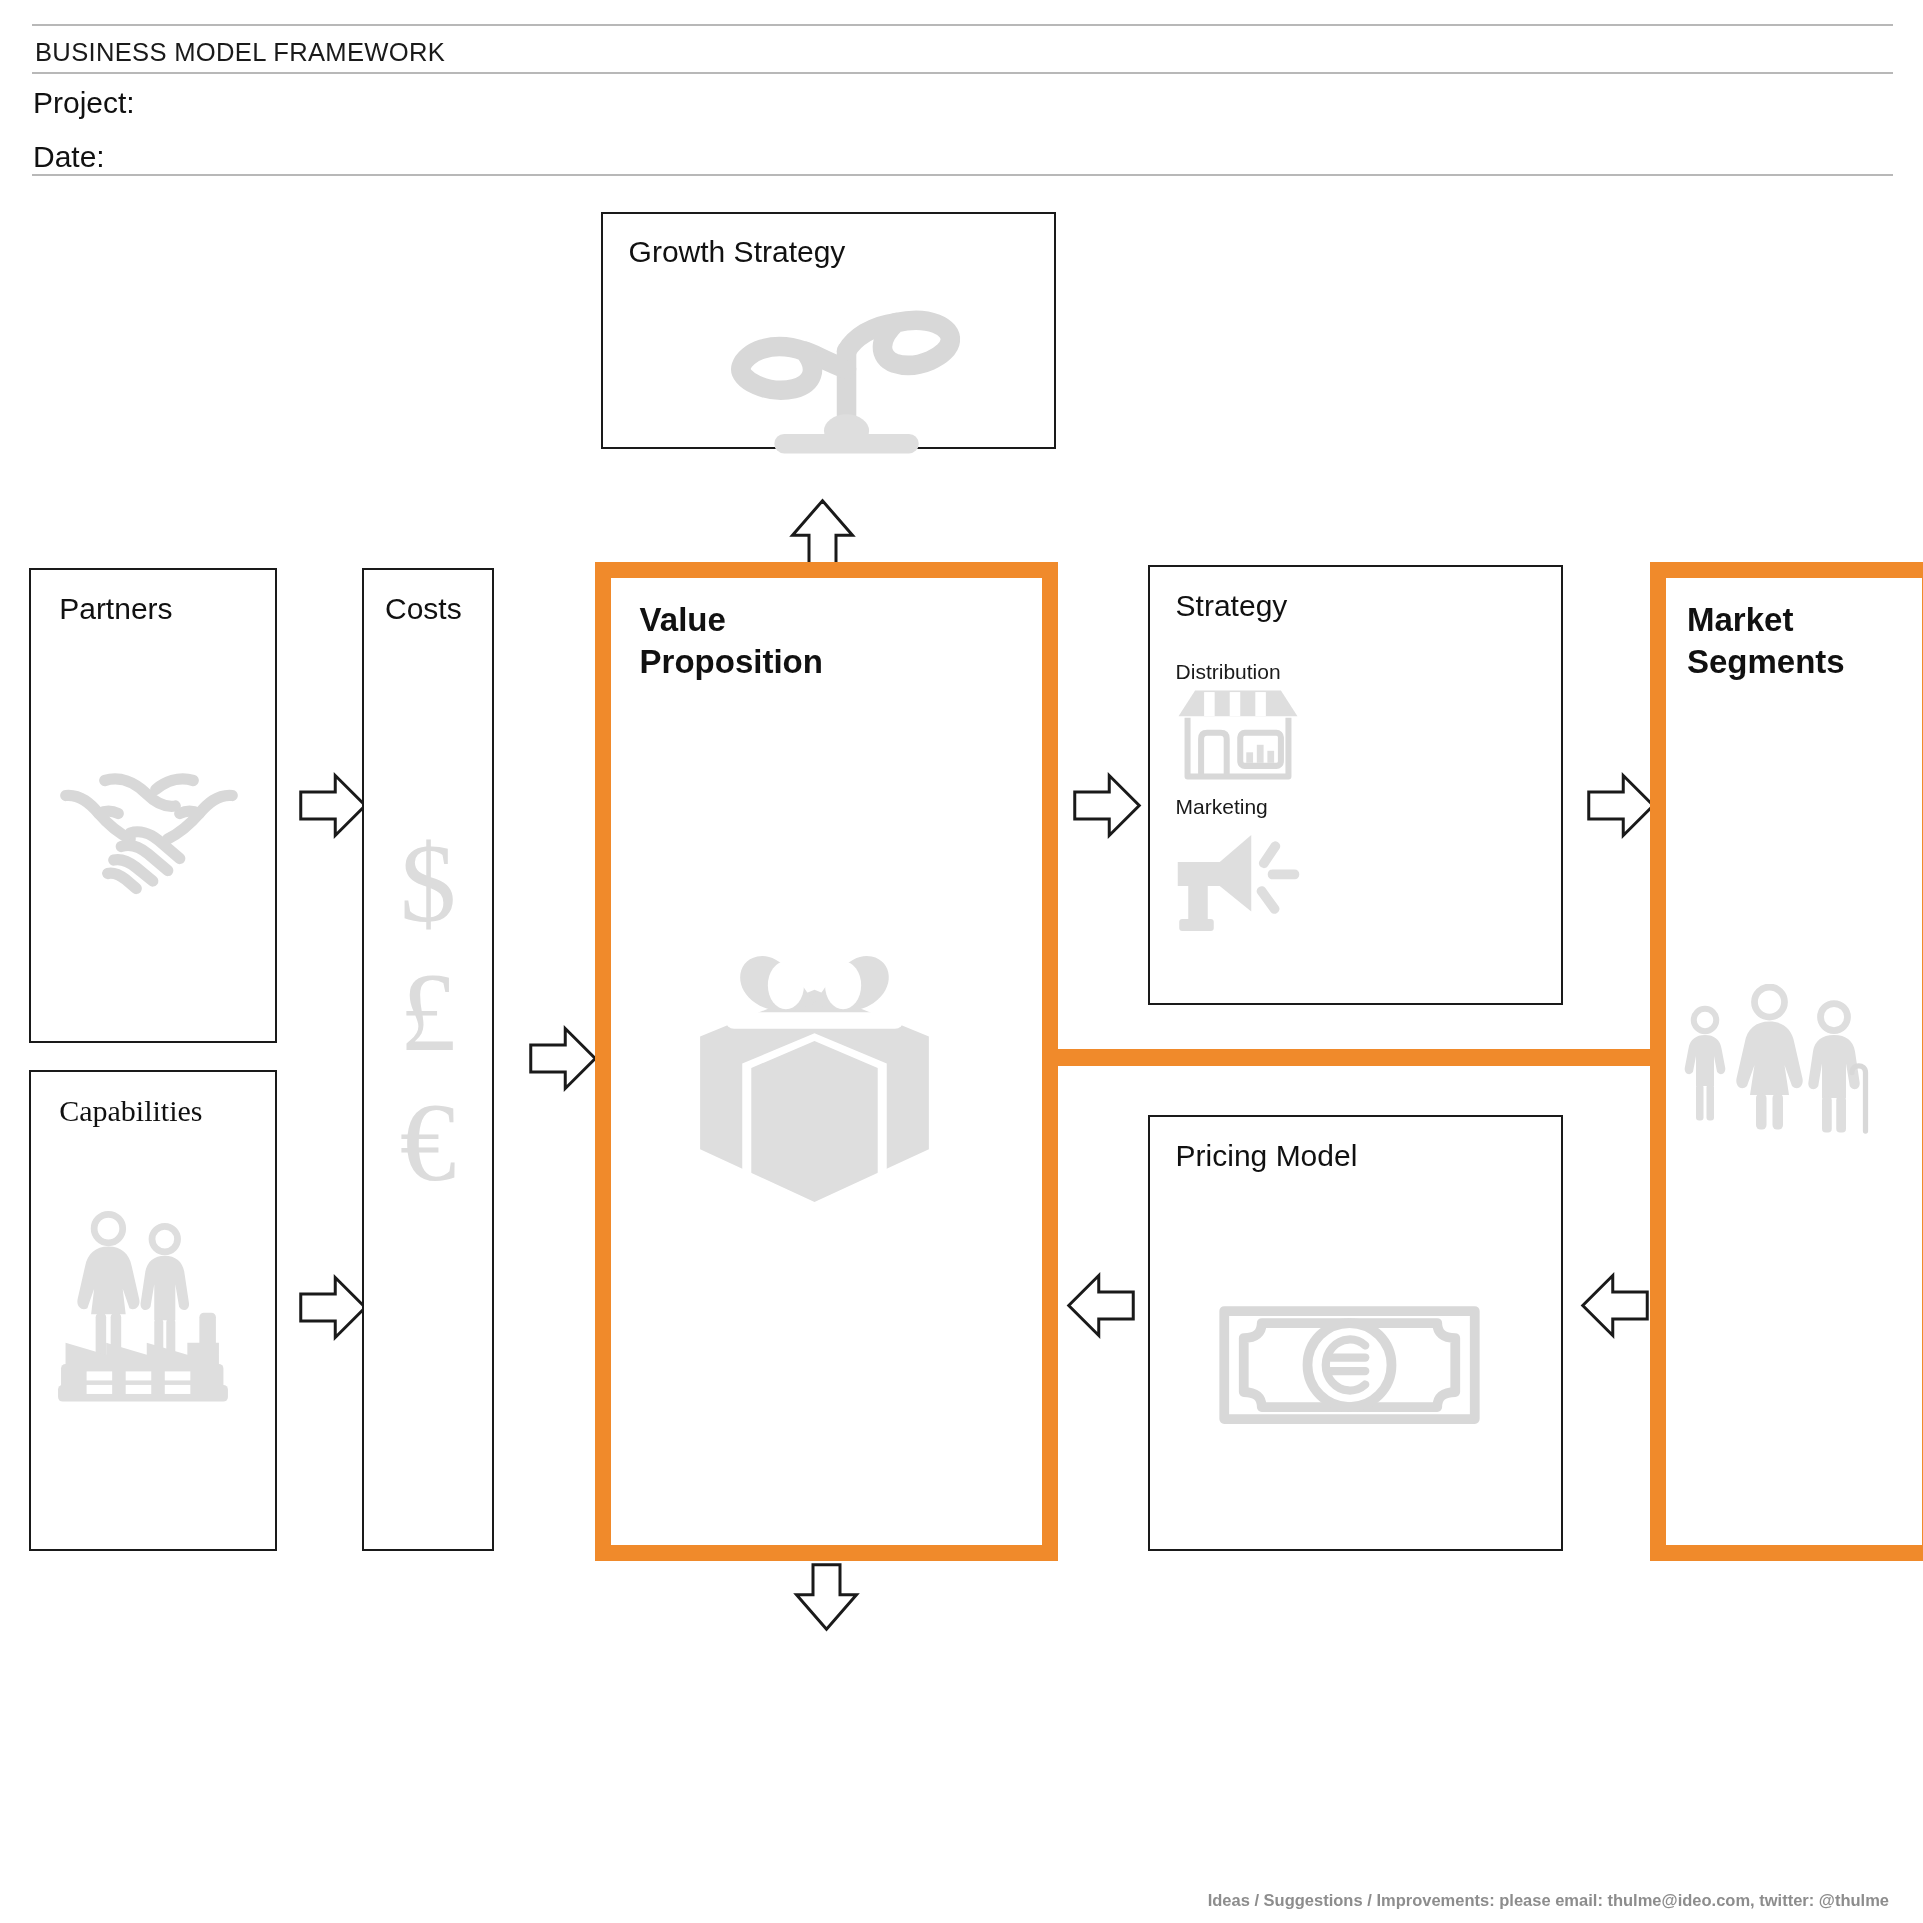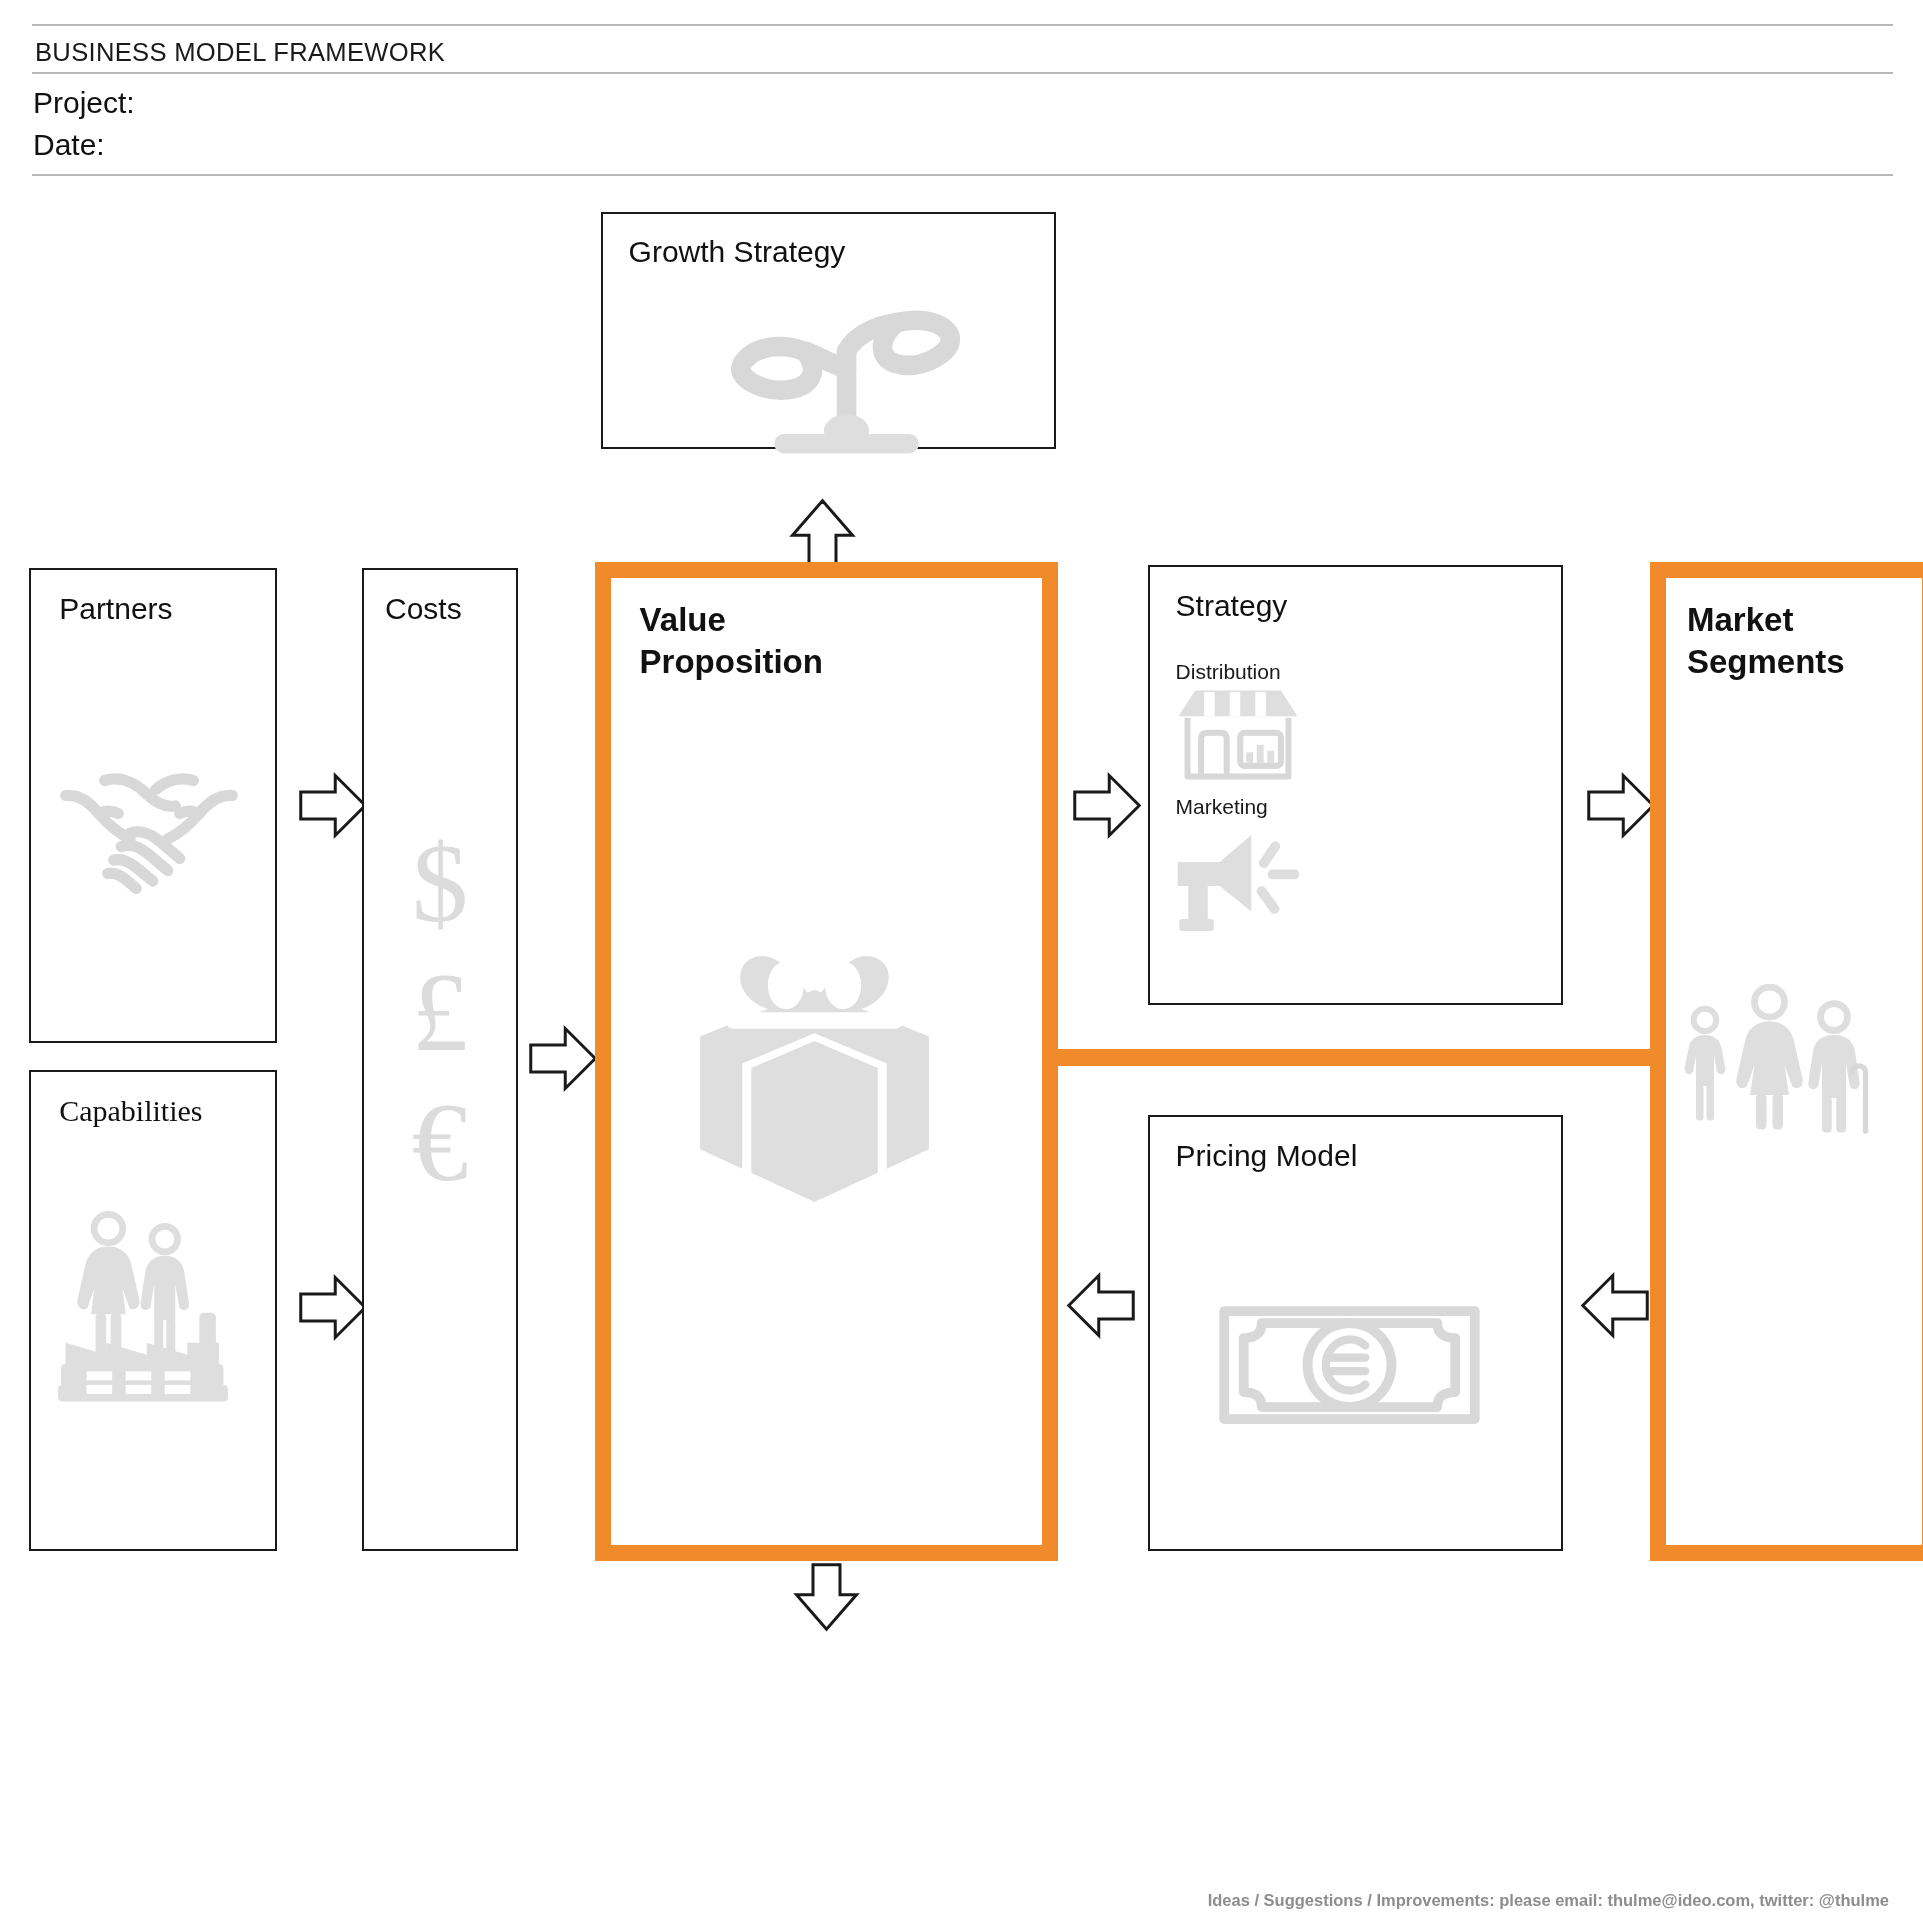--- a/index.html
+++ b/index.html
@@ -20,21 +20,21 @@
   #doc-title {
     position: absolute; left: 35px; top: 36px;
     font-size: 25.6px; letter-spacing: 0.3px; color: #1a1a1a;
     line-height: 33px; white-space: nowrap;
   }
   #project-label {
     position: absolute; left: 33px; top: 84px;
     font-size: 30px; color: #111; line-height: 38px; white-space: nowrap;
   }
   #date-label {
-    position: absolute; left: 33px; top: 126px;
+    position: absolute; left: 33px; top: 138px;
     font-size: 30px; color: #111; line-height: 38px; white-space: nowrap;
   }
 
   
   .box {
     position: absolute;
     background: #ffffff;
     border: 2.3px solid #1a1a1a;
   }
   .box.hl {
@@ -183,21 +183,21 @@
       </svg>
     </div>
   </div>
 
   <div class="arrow" style="left:296px; top:1273px;">
     <svg width="74" height="69" viewBox="0 0 98 92">
       <polygon class="arrow-shape" points="6,28 52,28 52,6 92,46 52,86 52,64 6,64"></polygon>
     </svg>
   </div>
 
-  <div class="box" style="left:362px; top:568px; width:156px; height:983px;">
+  <div class="box" style="left:362px; top:568px; width:132px; height:983px;">
     <div class="box-title" style="left:21px; top:21px;">Costs</div>
     <div style="position:absolute; left:0; top:256px; width:100%;">
       <div class="currency" style="top:0px;">$</div>
       <div class="currency" style="top:129px;">£</div>
       <div class="currency" style="top:259px;">€</div>
     </div>
   </div>
 
   <div class="arrow" style="left:526px; top:1024px;">
     <svg width="74" height="69" viewBox="0 0 98 92">

